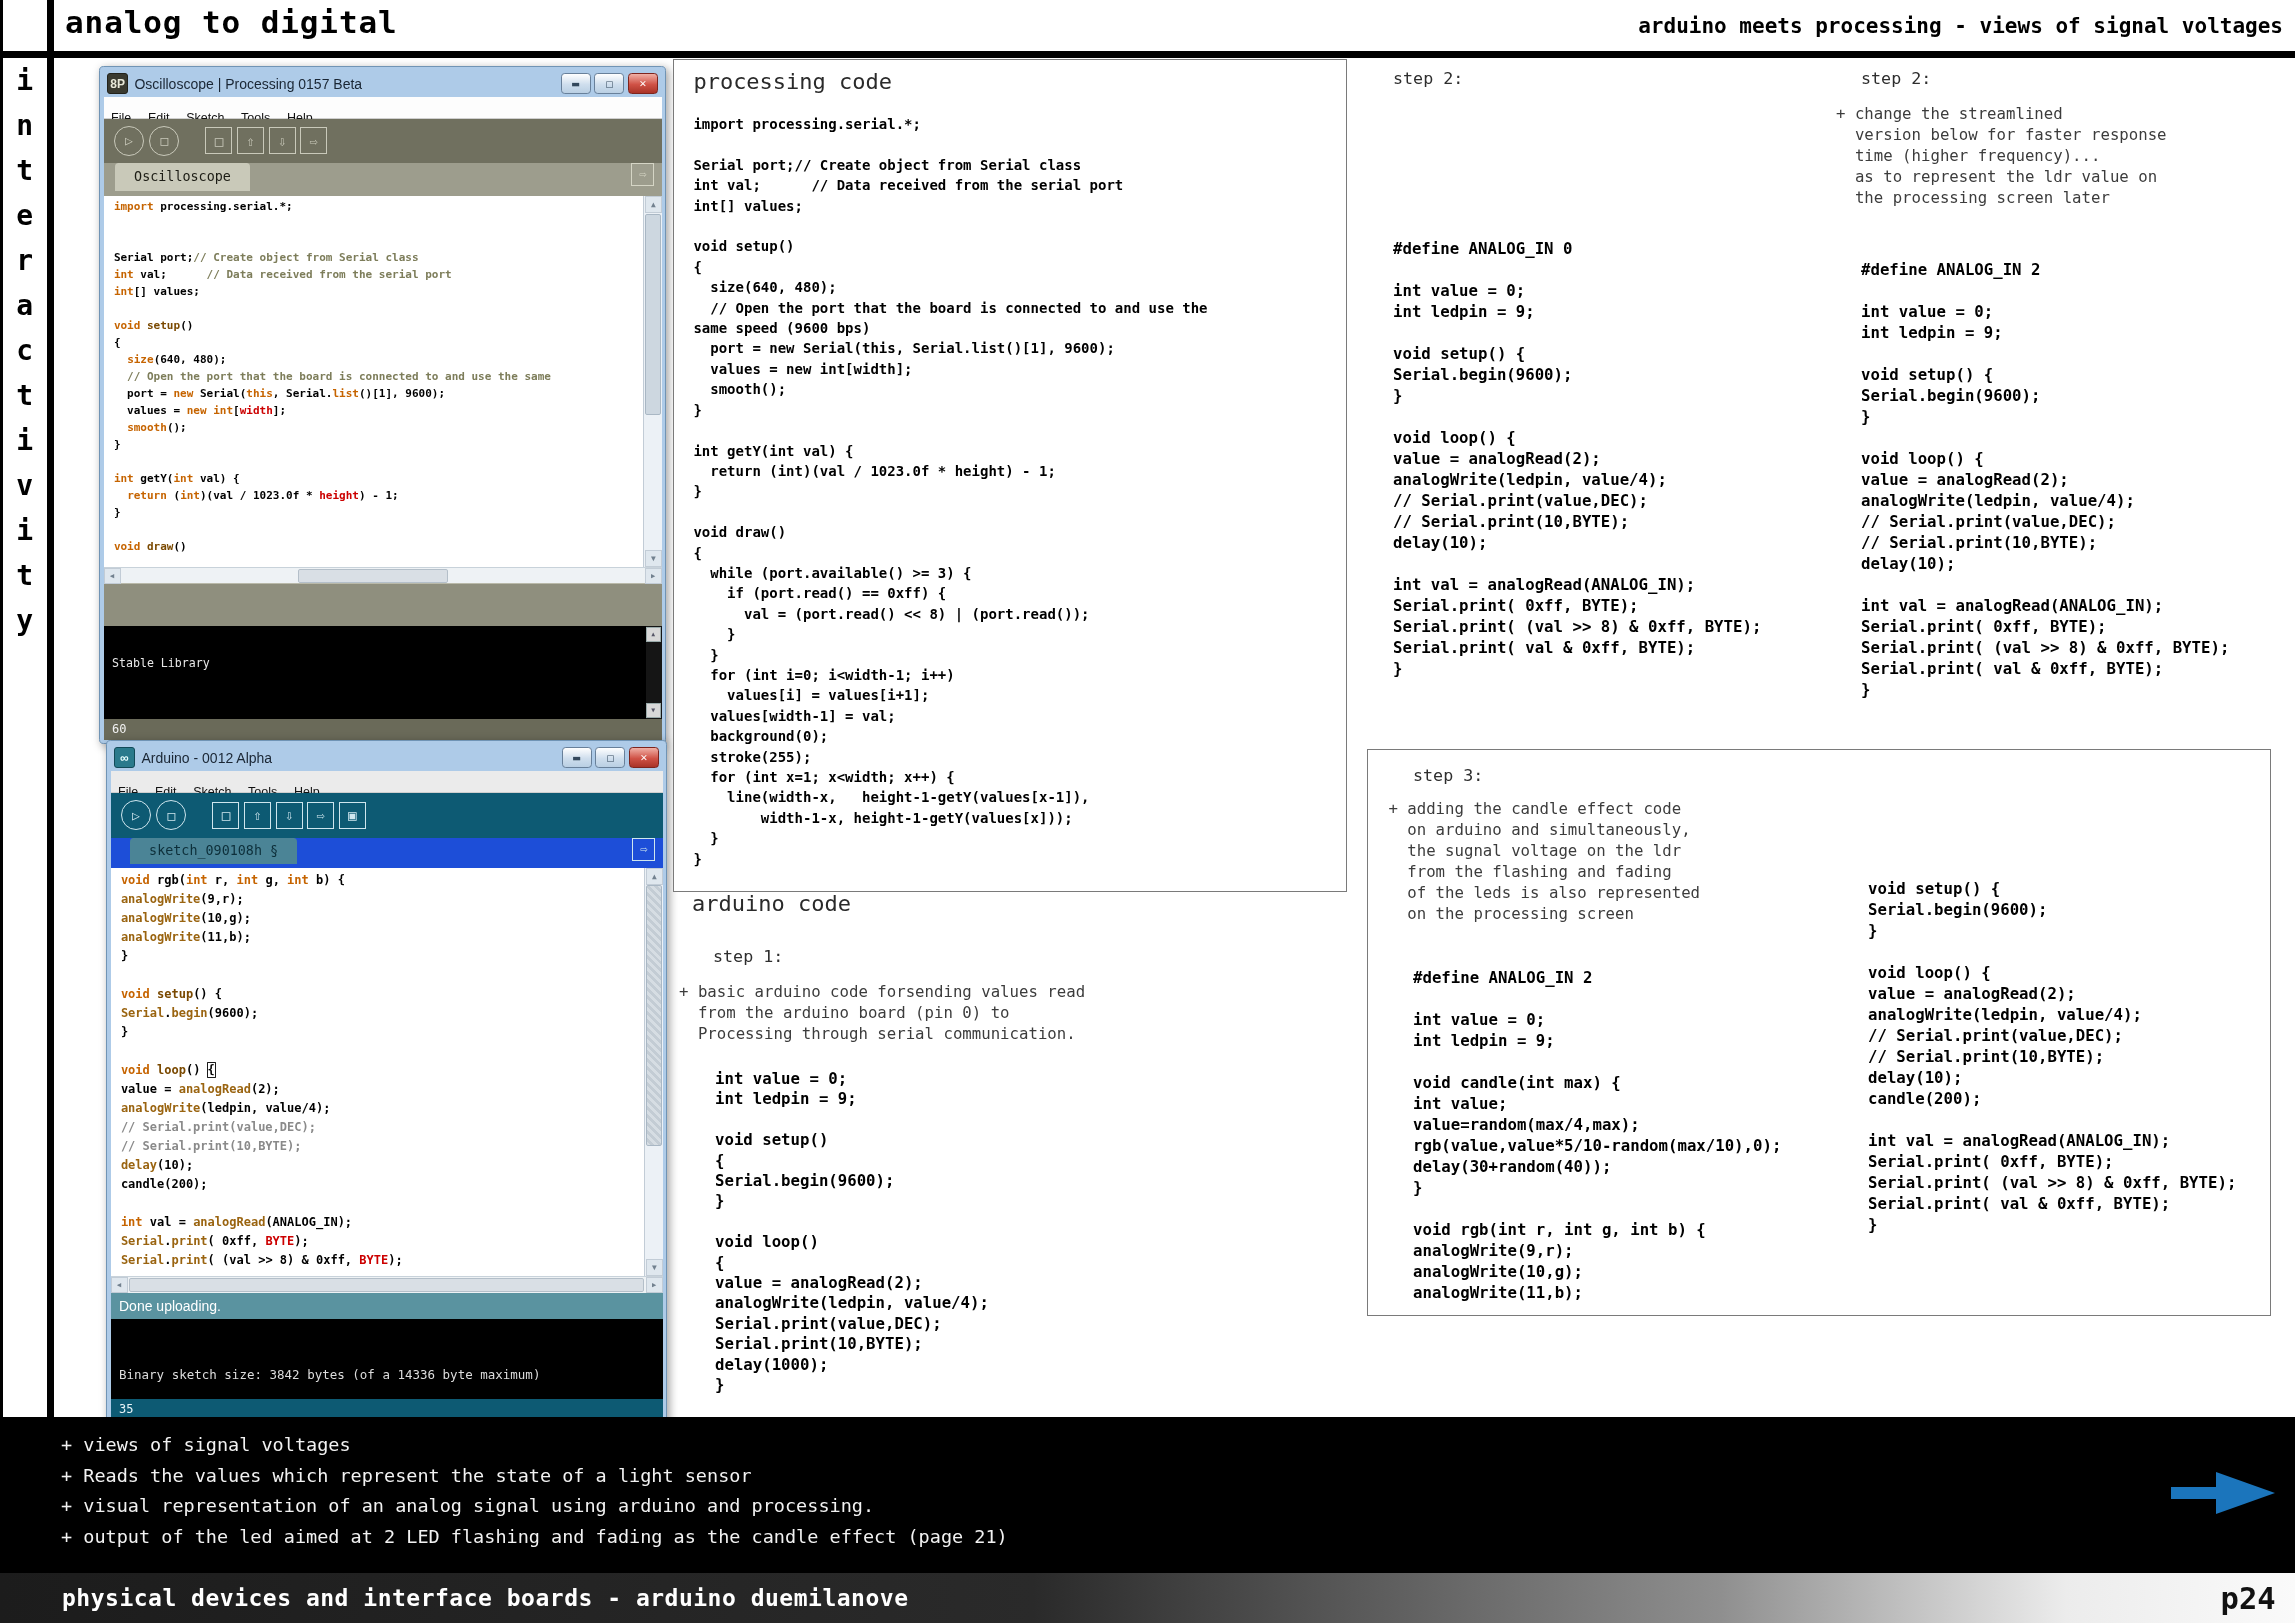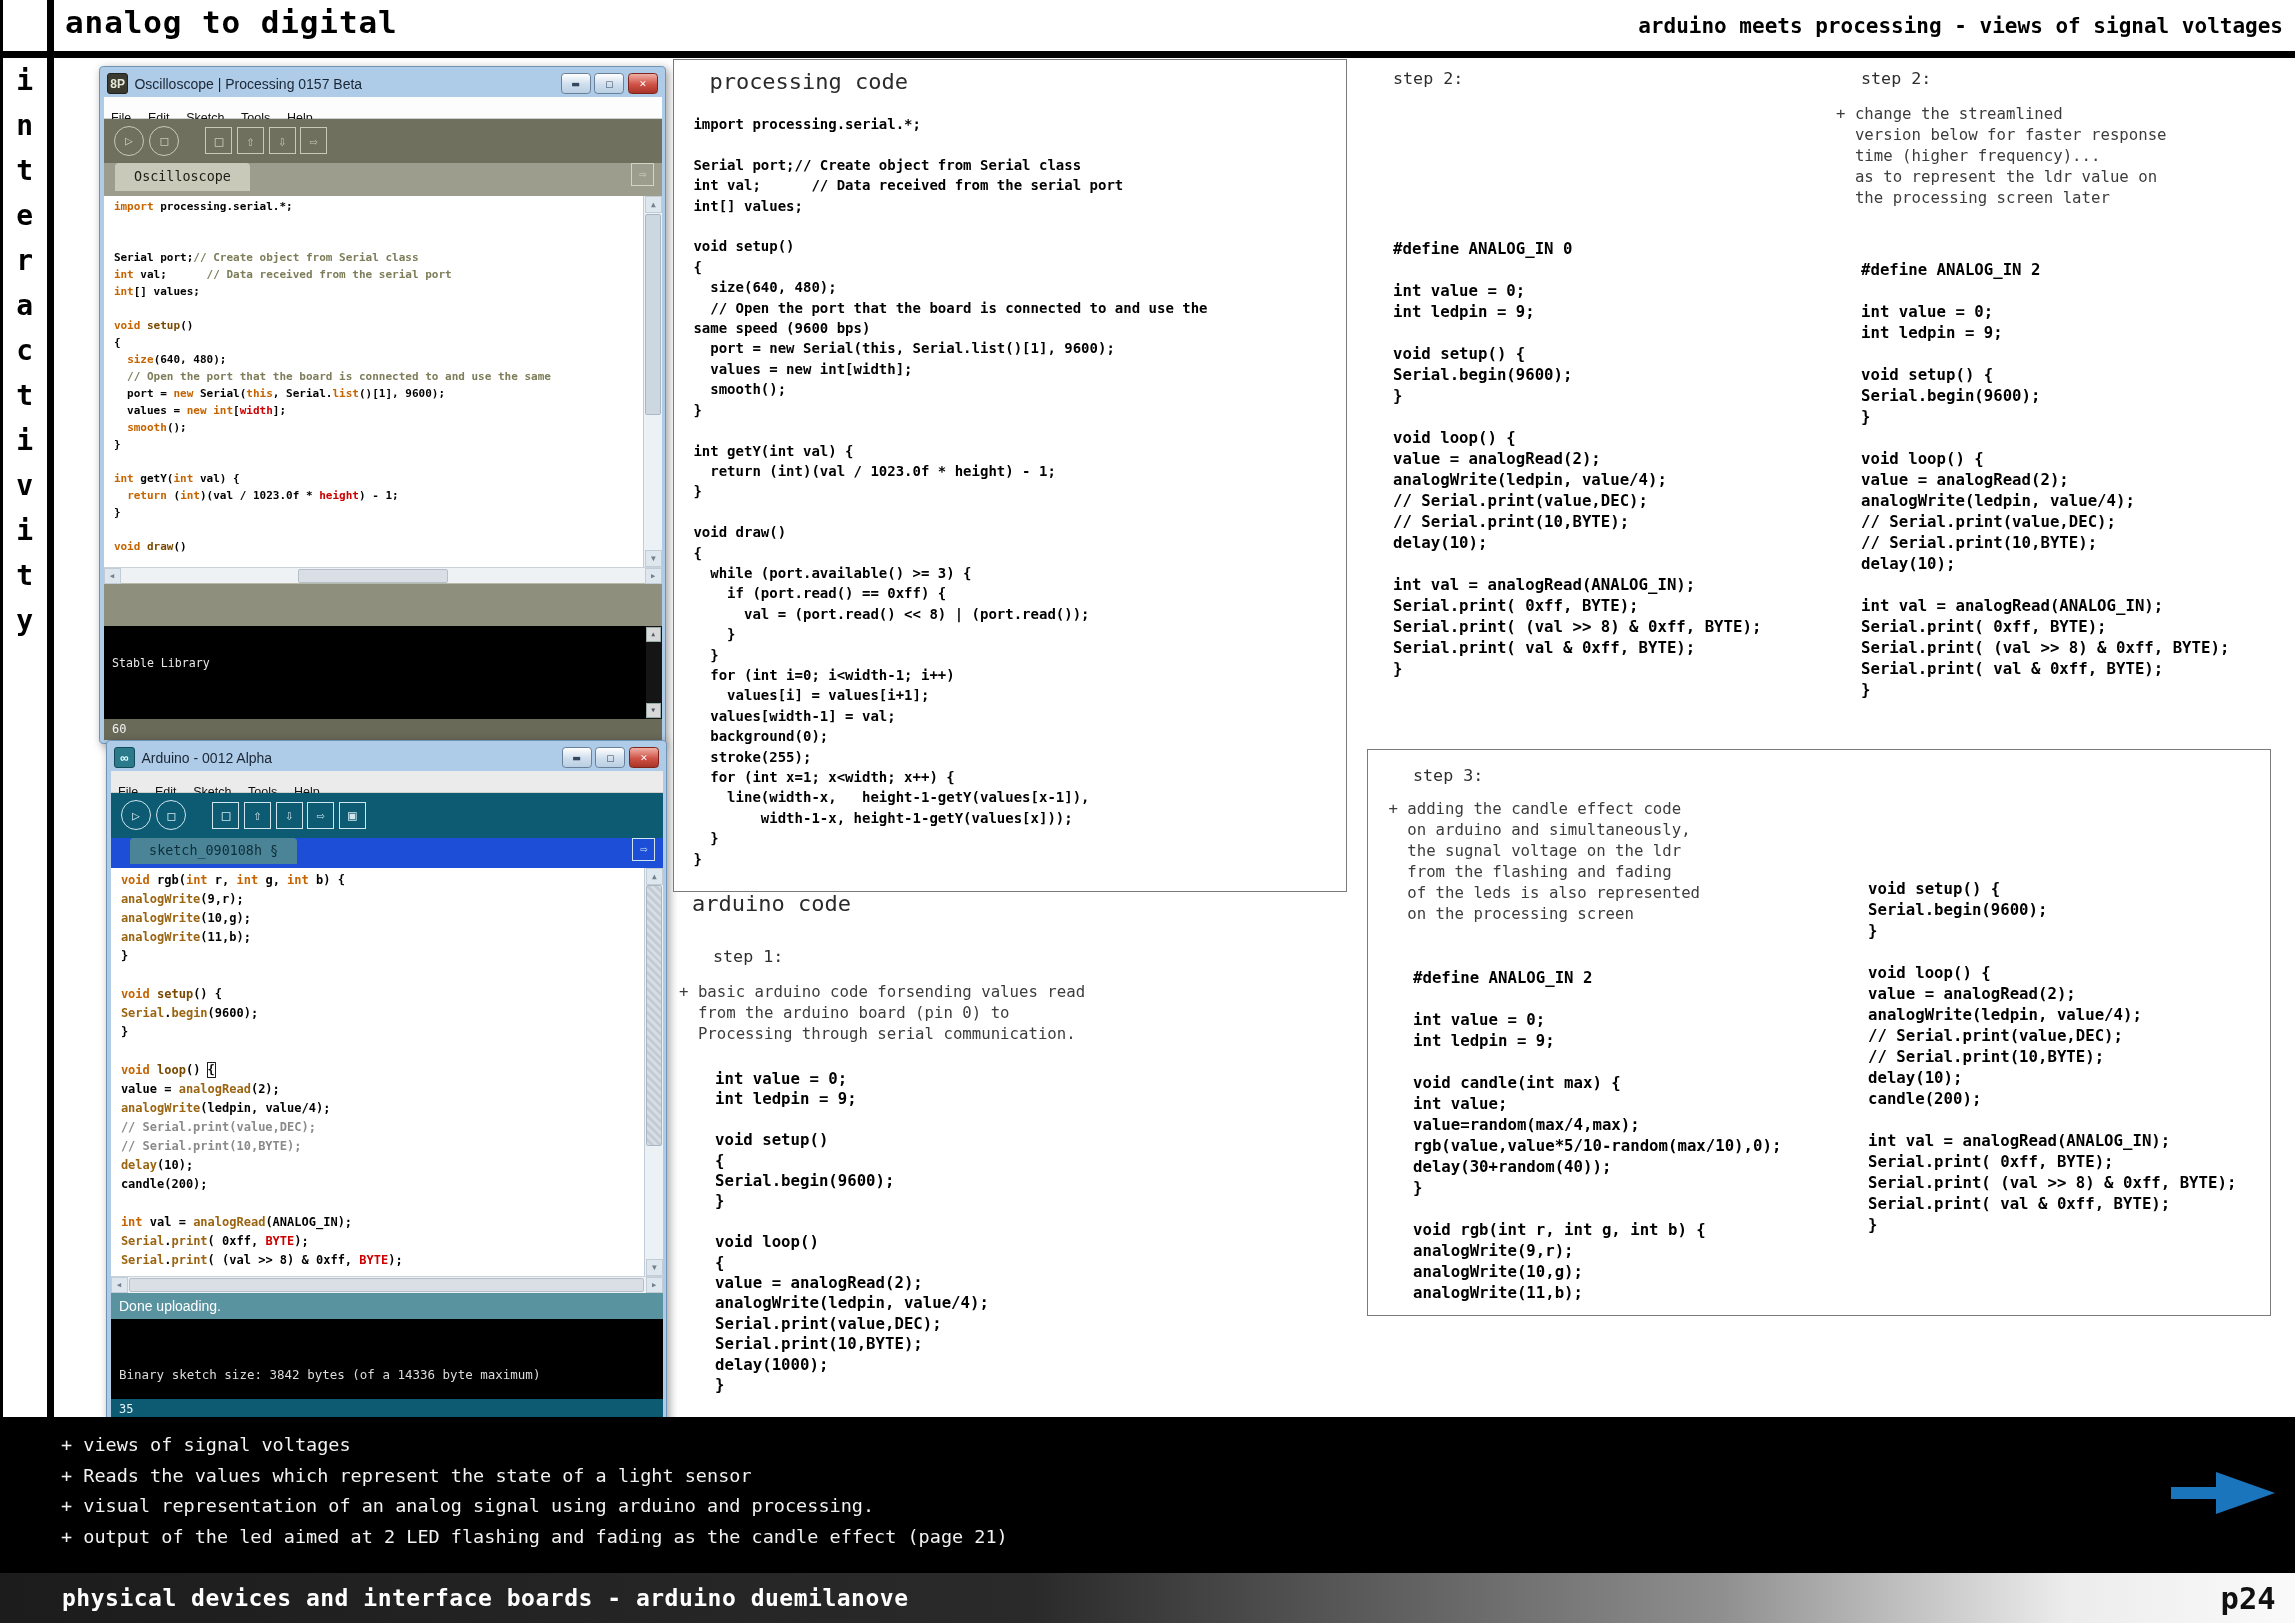--- a/index.html
+++ b/index.html
@@ -99,21 +99,21 @@
   .astatus{height:26px;background:#5a93a0;color:#fff;font-size:14px;display:flex;align-items:center;
            padding-left:8.3px;flex:none;font-family:"Liberation Sans",sans-serif;}
   .aconsole{height:77px;background:#000;color:#dcdcdc;font-size:12.5px;line-height:21px;
             padding:3.7px 0 0 8.3px;flex:none;white-space:pre;overflow:hidden;}
   .abottom{height:20.4px;background:#0d5a73;color:#e8f4f8;font-size:12px;display:flex;
            align-items:center;padding-left:8.3px;flex:none;}
 
   
   .boxed{position:absolute;background:#fff;border:1.4px solid #7a7a7a;}
   #proc-panel{left:673px;top:59px;width:672px;height:831px;}
-  .panel-heading{position:absolute;left:19.4px;top:9.3px;font-size:22px;color:#2a2a2a;margin-left:16px;}
+  .panel-heading{position:absolute;left:19.4px;top:9.3px;font-size:22px;color:#2a2a2a;}
   #proc-panel .codeblock{position:absolute;left:19.4px;top:54px;}
   .codeblock{font-weight:bold;font-size:14px;line-height:20.4px;white-space:pre;color:#000;}
   #ard-heading{position:absolute;left:692px;top:891px;font-size:22px;color:#2a2a2a;}
   .step-label{font-size:16.7px;color:#2e2e2e;}
   .step-desc{font-size:15.7px;line-height:21px;white-space:pre;color:#3c3c3c;}
   .stepcode{font-weight:bold;font-size:15.7px;line-height:21px;white-space:pre;color:#000;}
   #step1-label{left:713px;top:946px;} #step1-desc{left:679px;top:981px;}
   #step1-code{left:715px;top:1069px;line-height:20.4px;}
   #step2a-label{left:1393px;top:68px;} #step2a-desc{left:1368px;top:103px;}
   #step2a-code{left:1393px;top:238px;}

